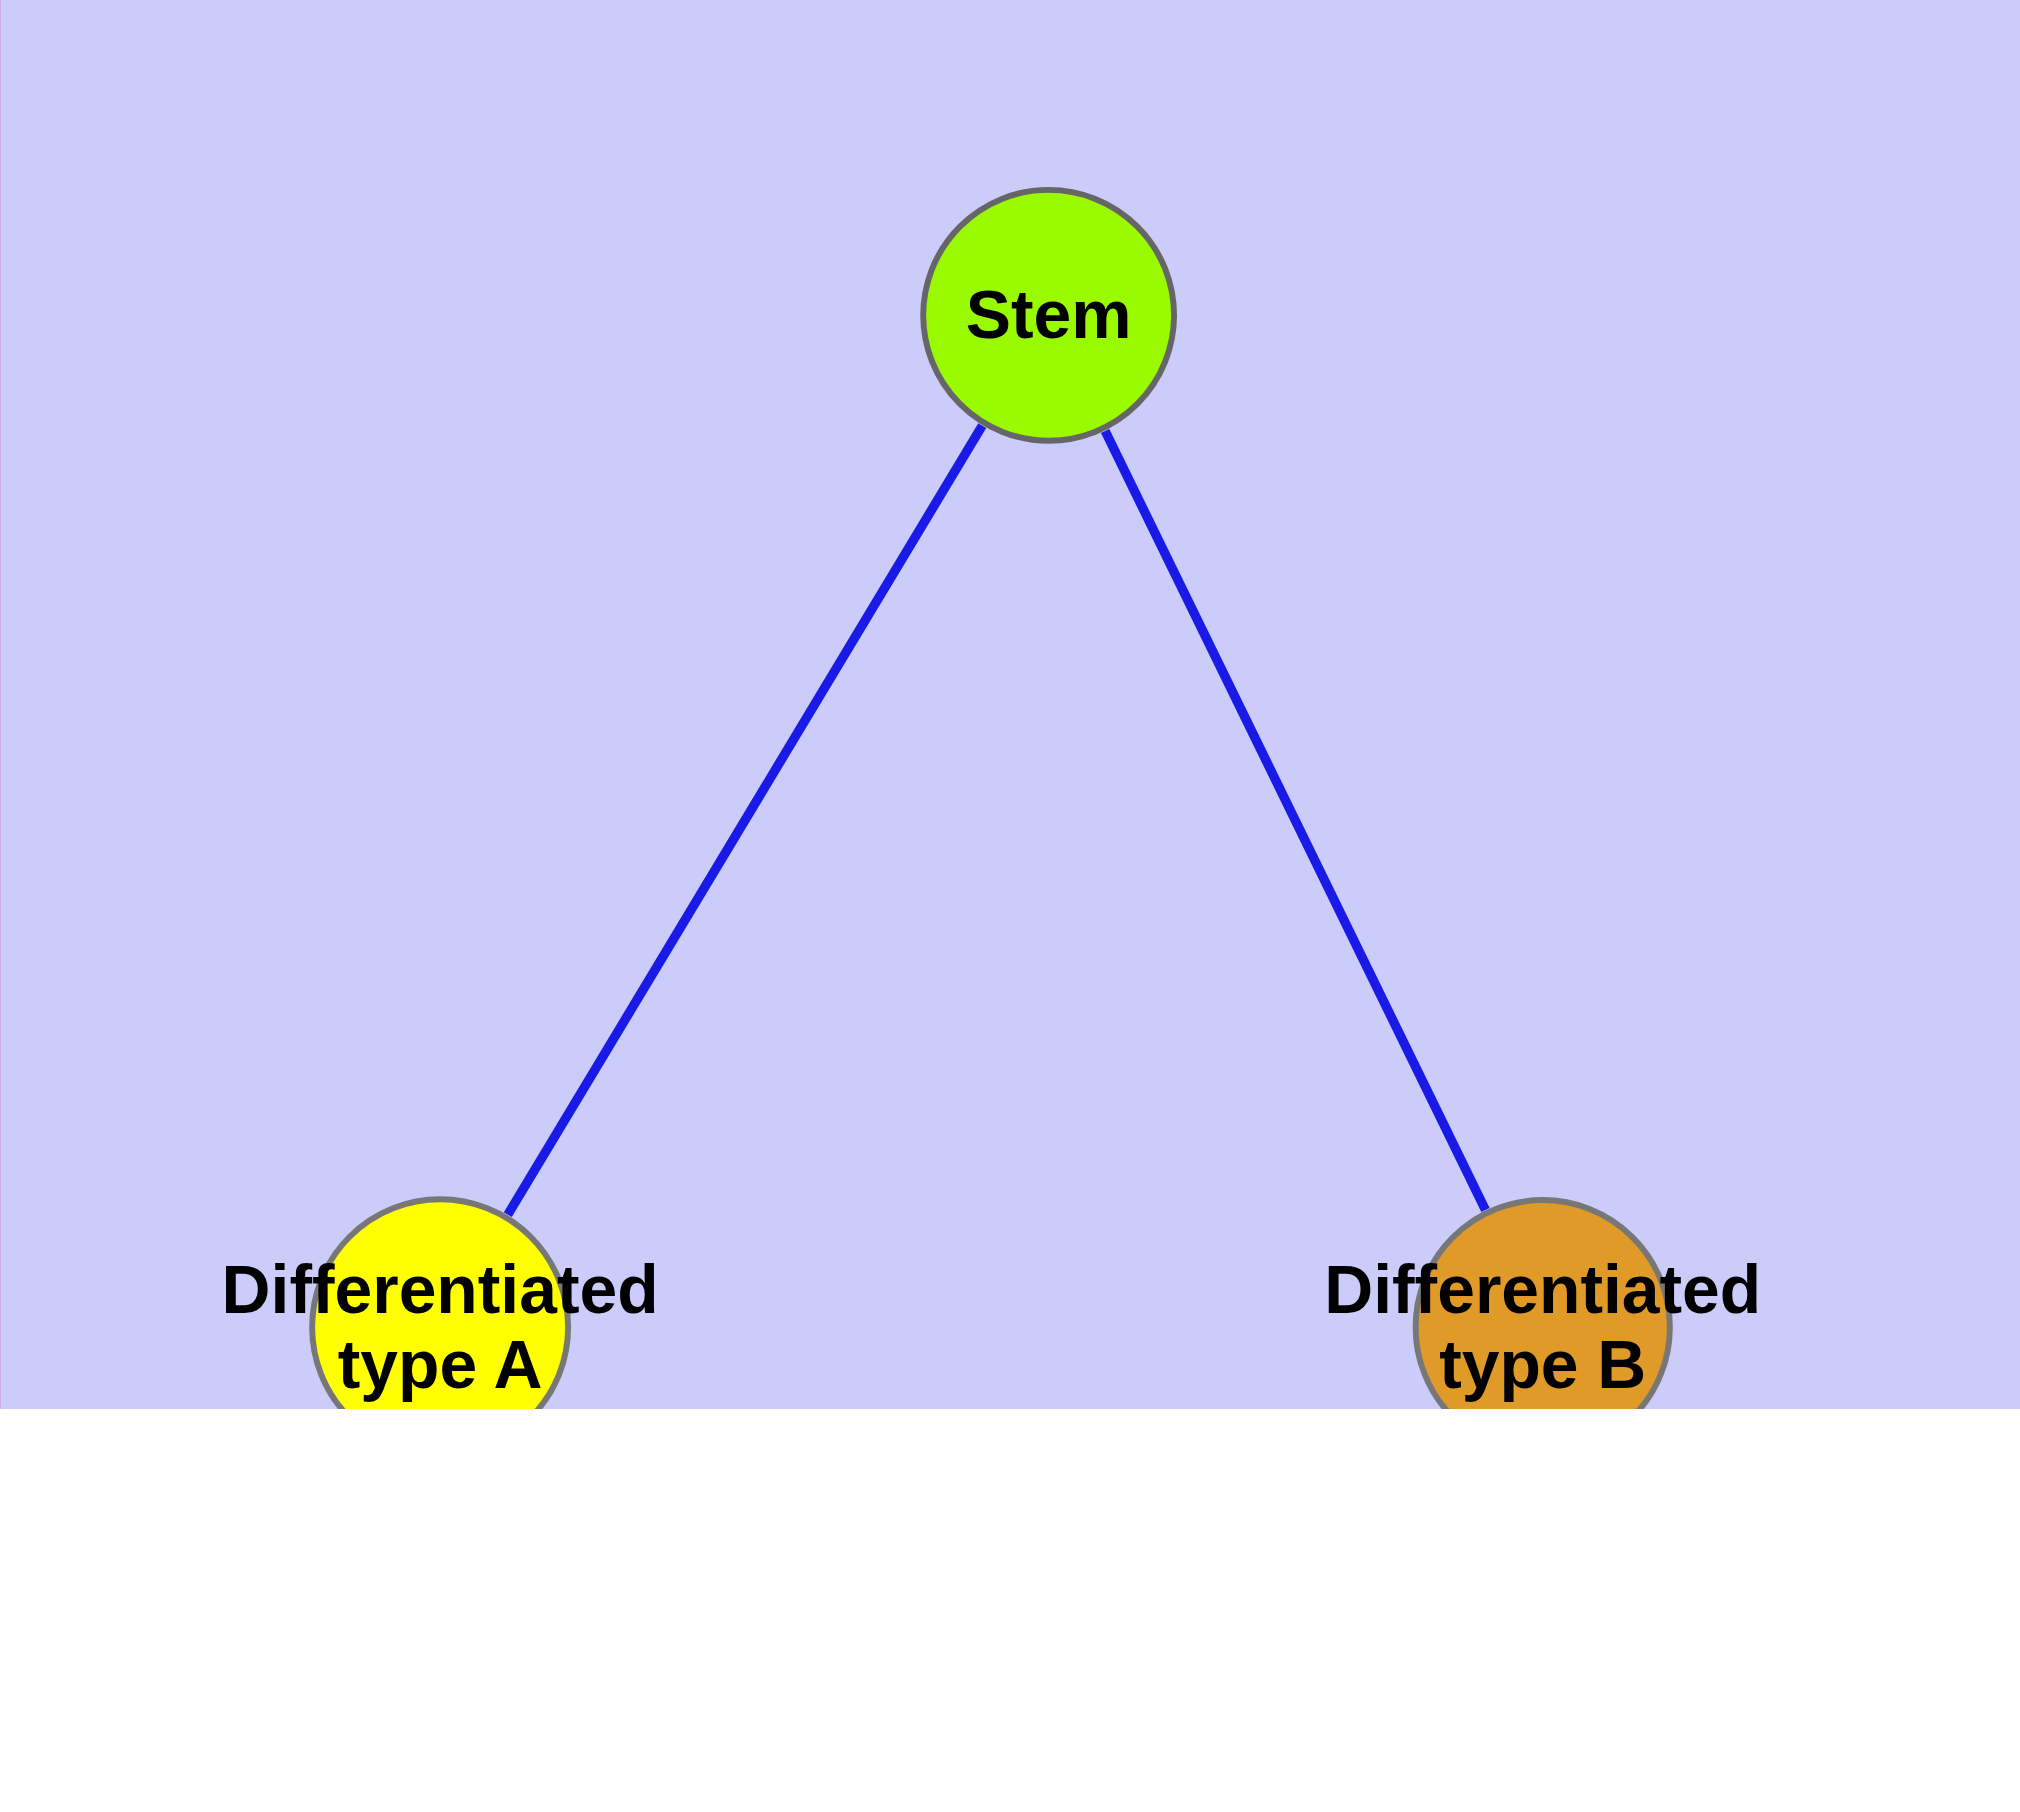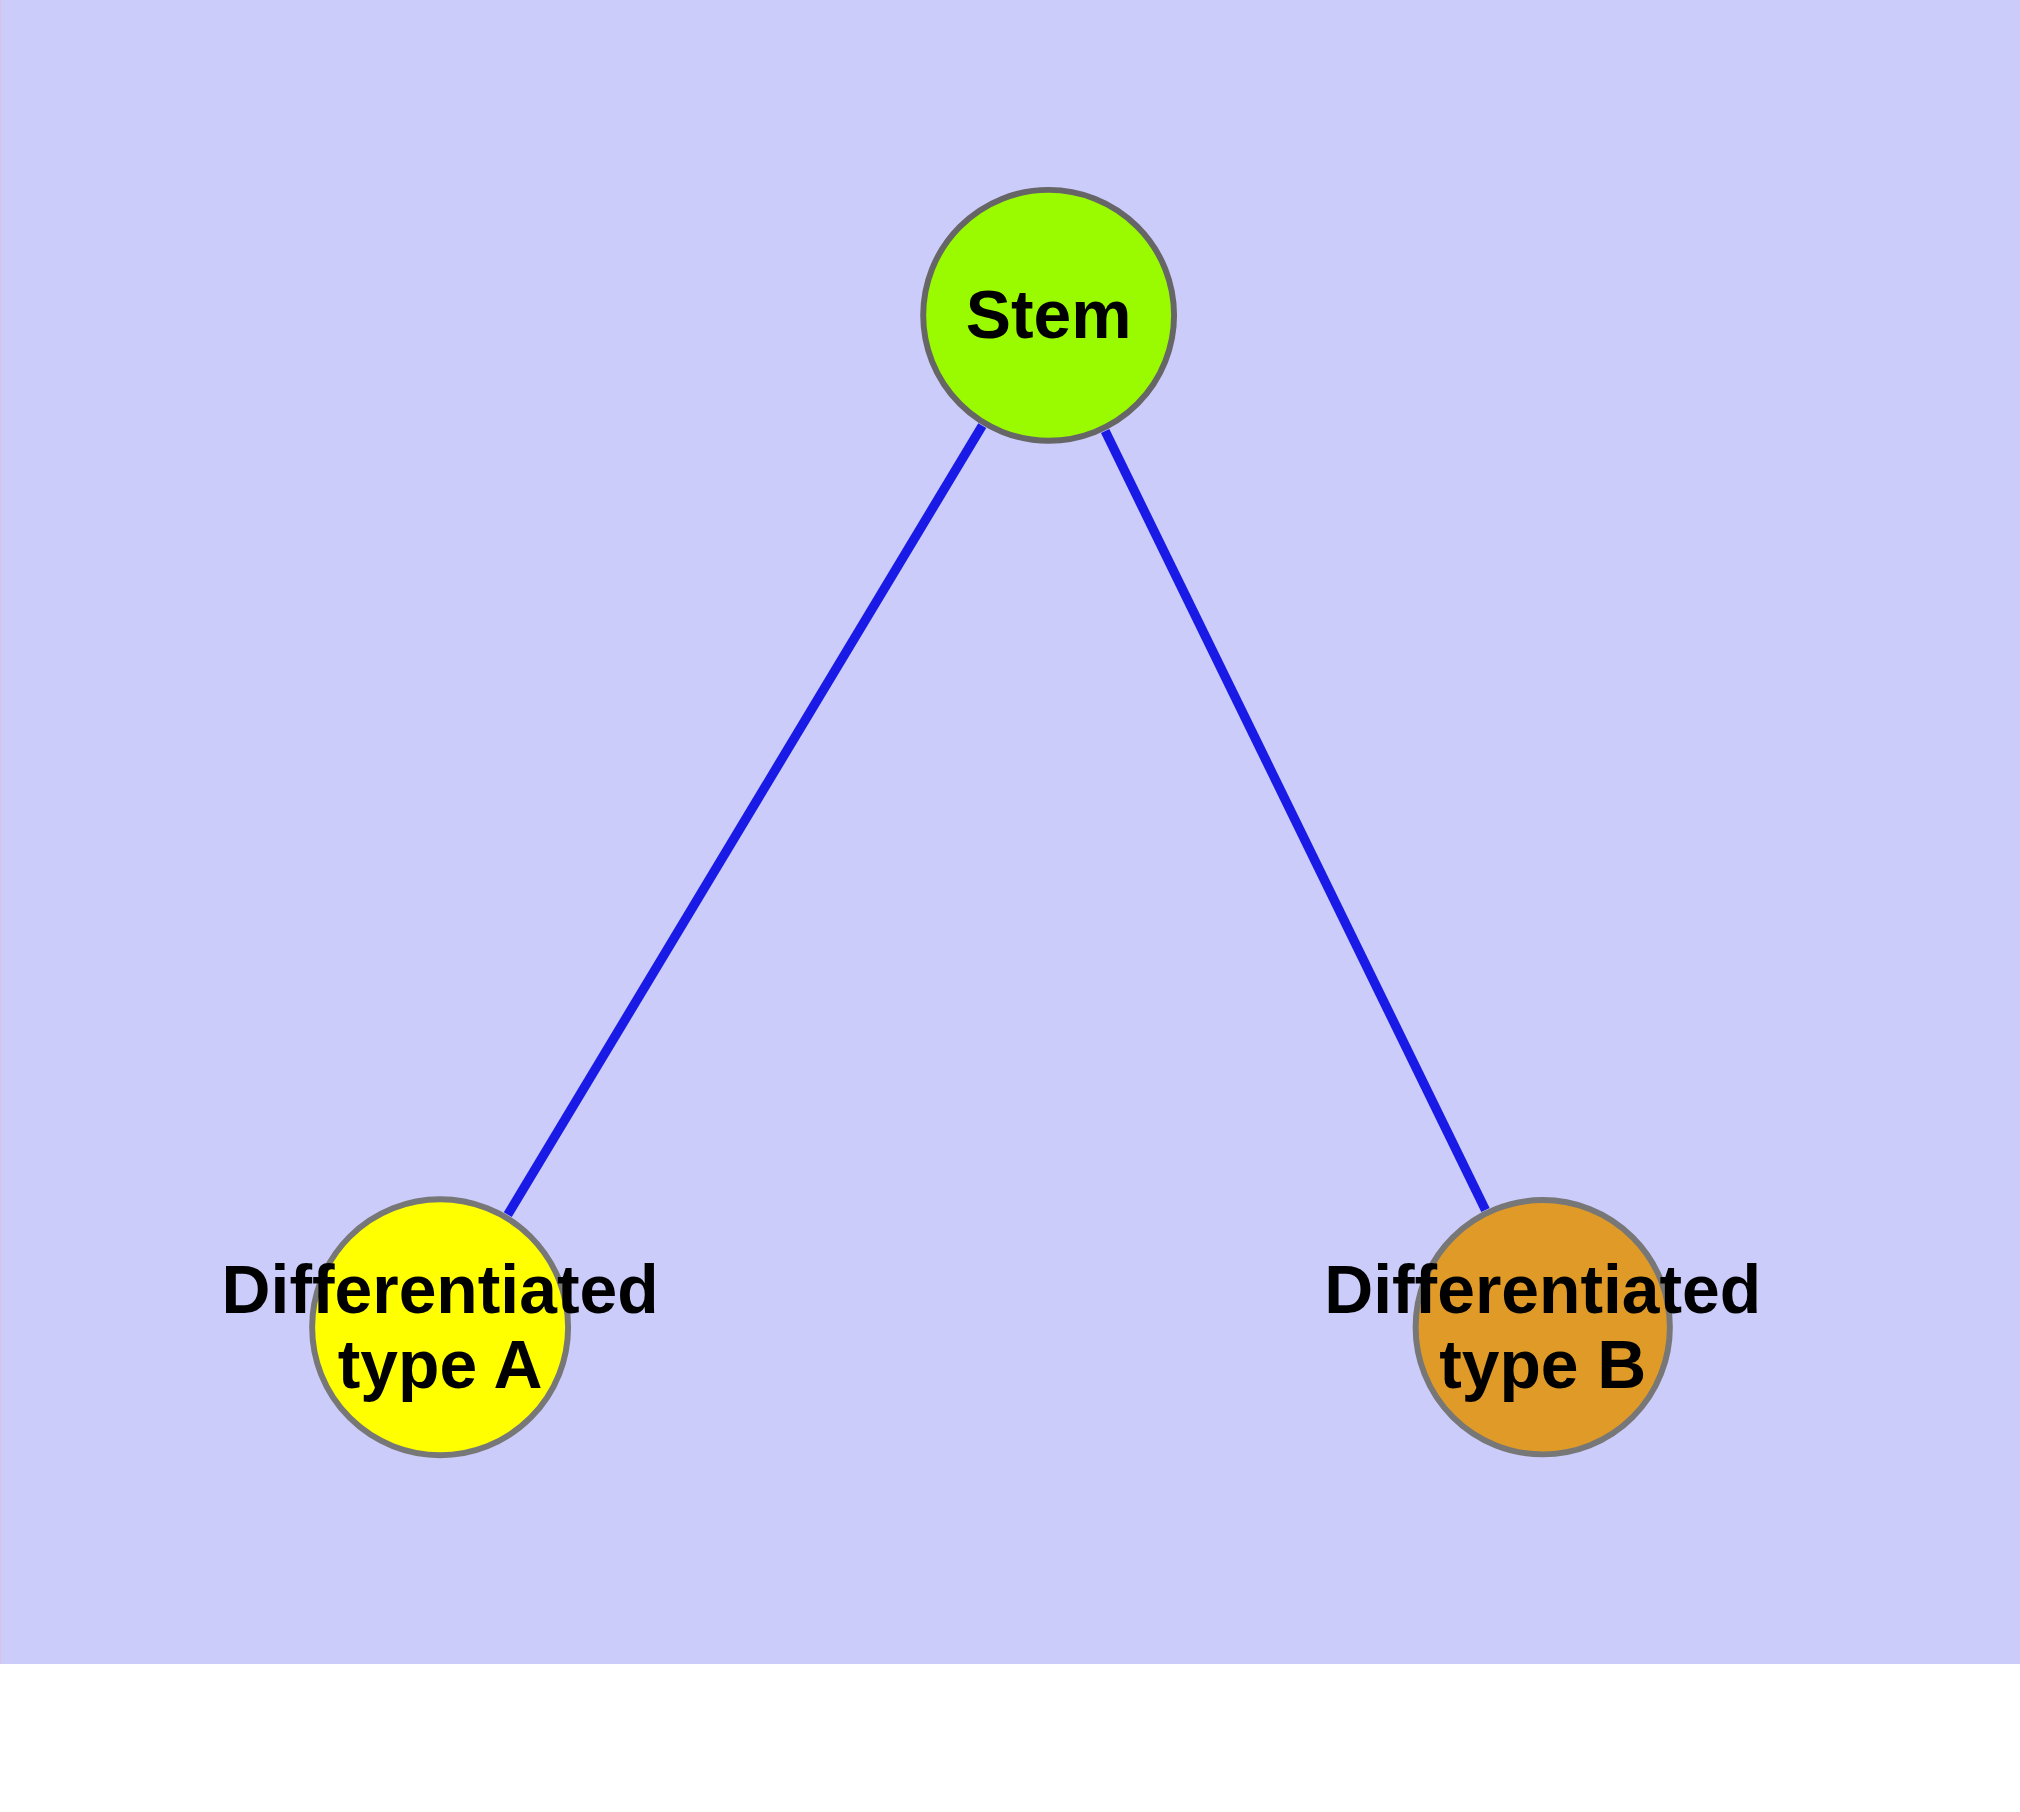--- a/index.html
+++ b/index.html
@@ -30,21 +30,21 @@
     font-family: "Liberation Sans", sans-serif;
     font-weight: bold;
     font-size: 80px;
     fill: #000000;
     paint-order: normal;
   }
 </style>
 </head>
 <body>
 
-<div id="canvas" style="width: 2021px; height: 1664px; background: #fca5a5;">
+<div id="canvas" style="width: 2021px; height: 1409px; background: #ec4899;">
   <svg id="graph-svg" viewBox="0 0 2384 2138" xmlns="http://www.w3.org/2000/svg">
     <rect id="bg-rect" x="0" y="0" width="2384" height="2138" fill="#ccccfa"></rect>
     <g id="edges-layer">
         <line x1="1158.6683336470112" y1="502.26185184605674" x2="598.87768608364" y2="1433.1671905517185" stroke="#1a1ae6" stroke-width="11" stroke-linecap="butt"></line>
         <line x1="1303.6922250342686" y1="508.5875071885364" x2="1752.4302456889648" y2="1427.615288769509" stroke="#1a1ae6" stroke-width="11" stroke-linecap="butt"></line>
       </g>
     <g id="nodes-layer">
         <circle cx="1237" cy="372" r="148" fill="#9afa00" stroke="#666666" stroke-width="7"></circle>
         <circle cx="519" cy="1566" r="151" fill="#ffff00" stroke="#777777" stroke-width="7"></circle>
         <circle cx="1820" cy="1566" r="150" fill="#e09a28" stroke="#777777" stroke-width="7"></circle>

